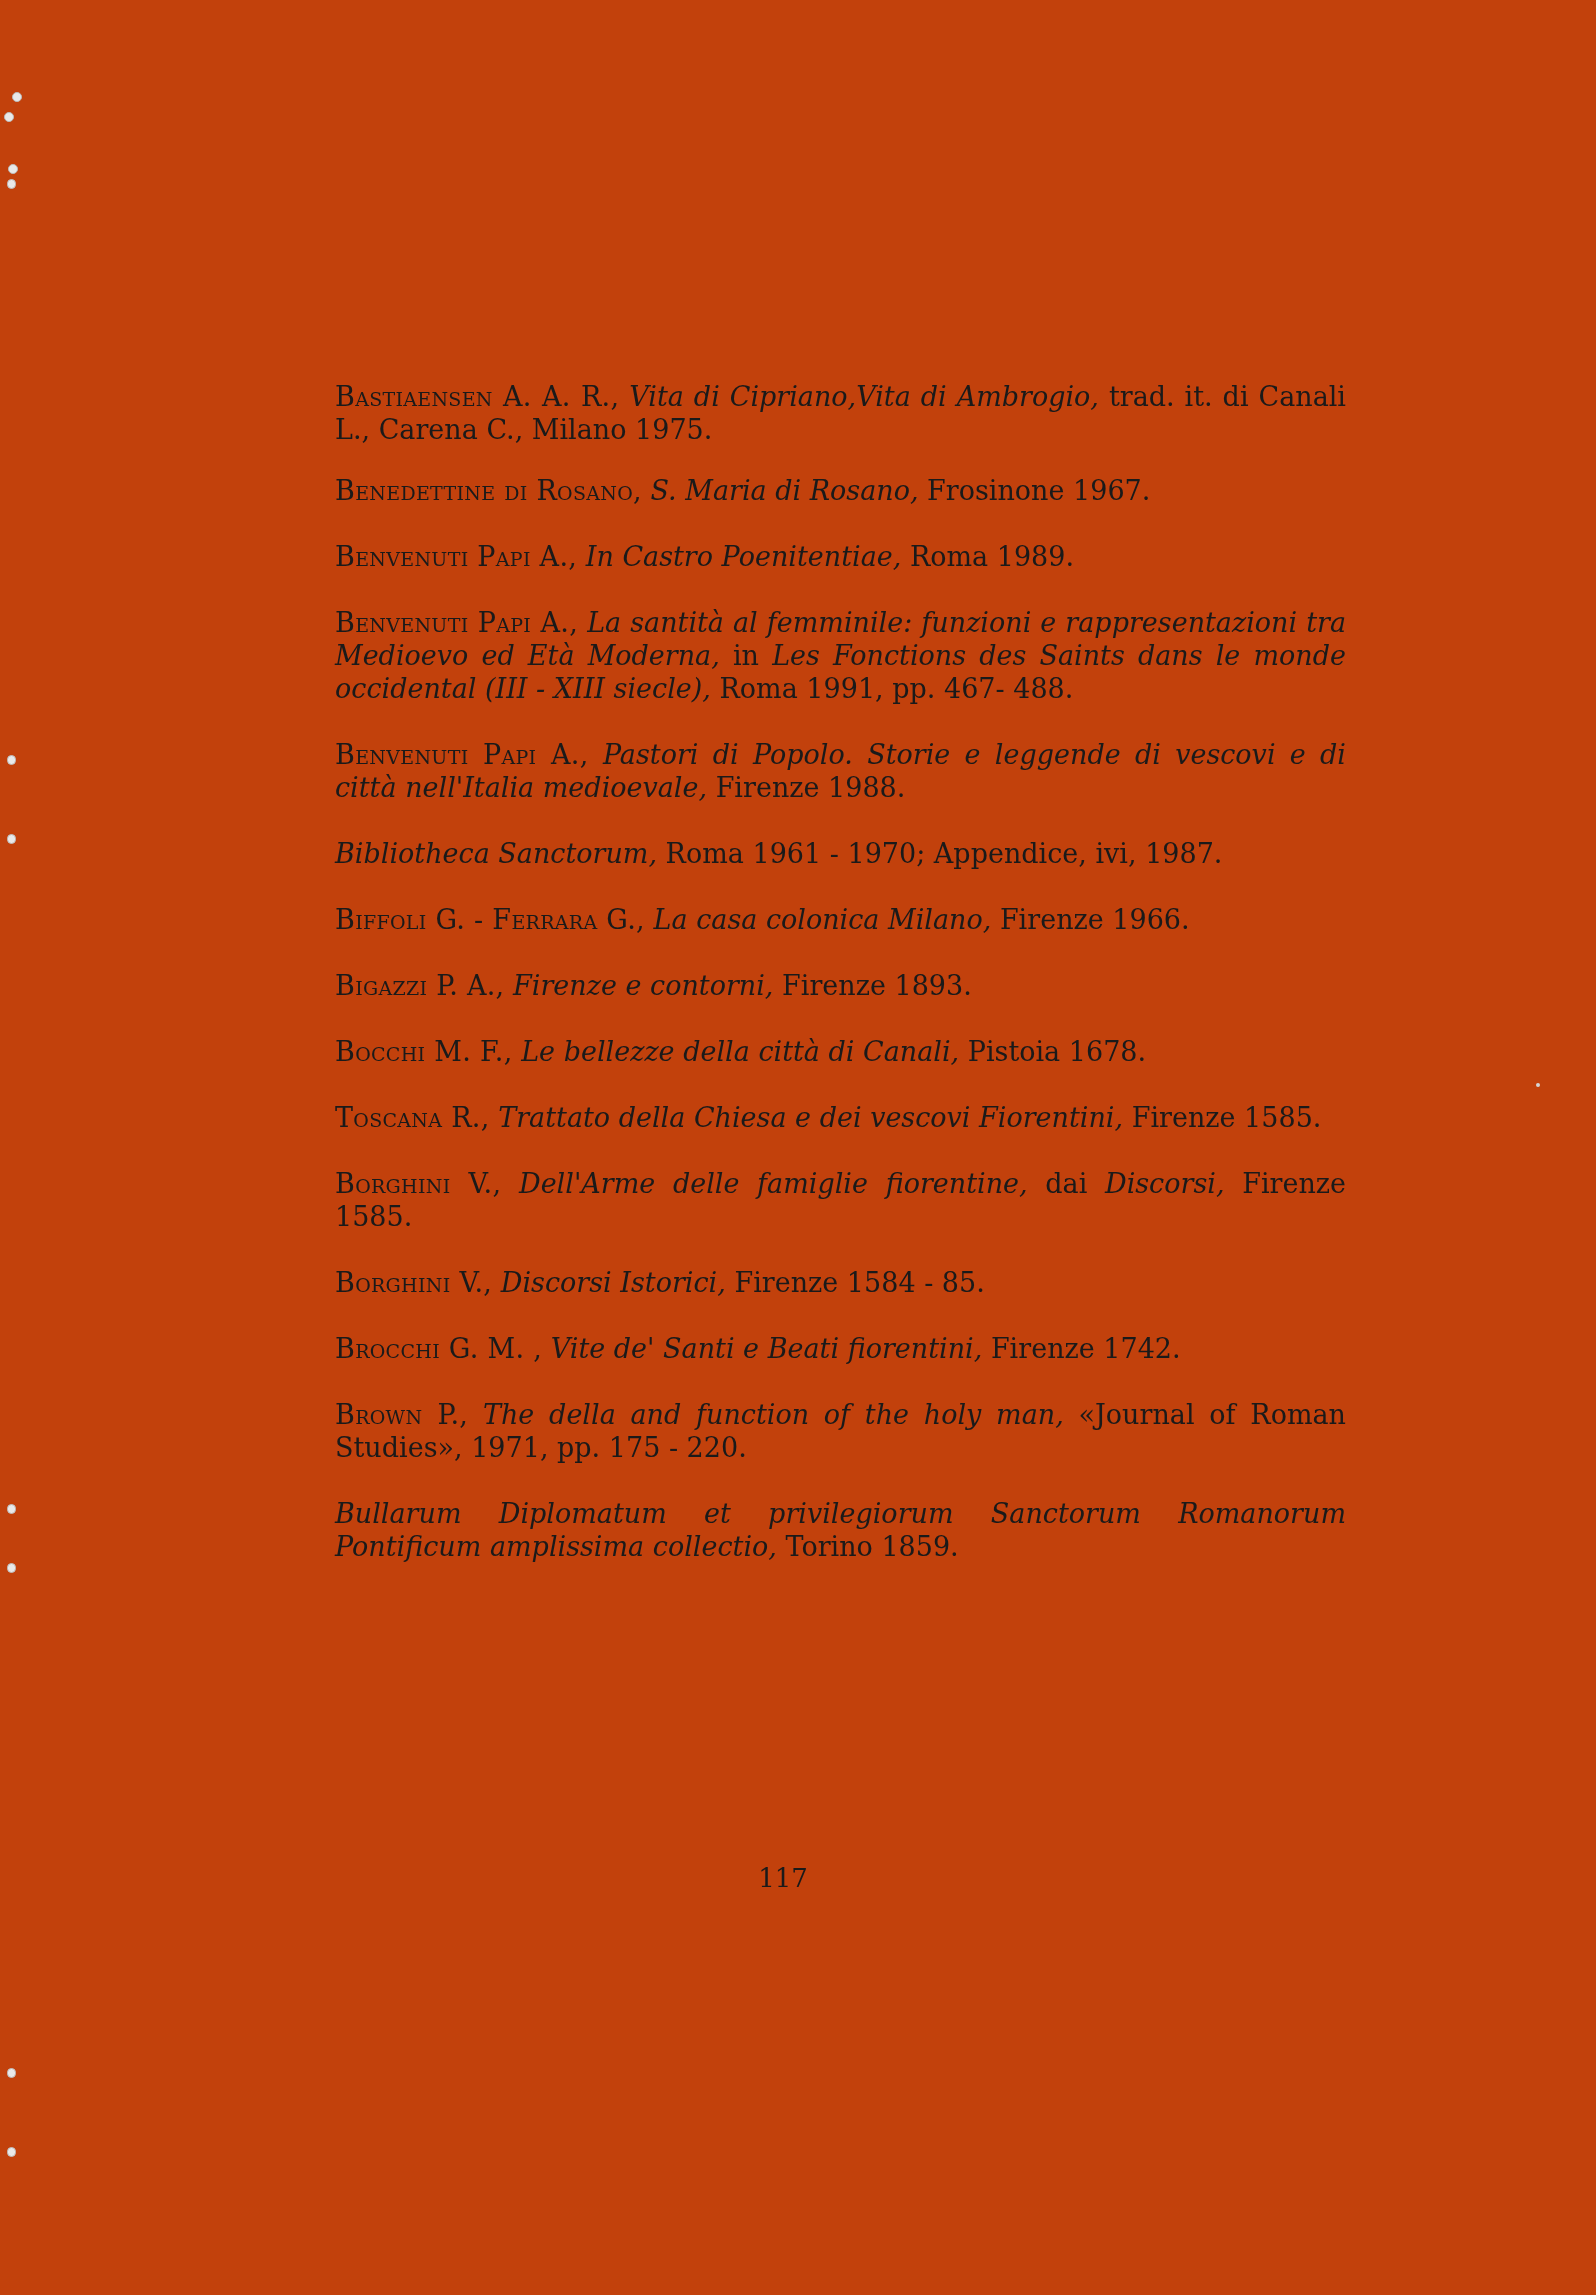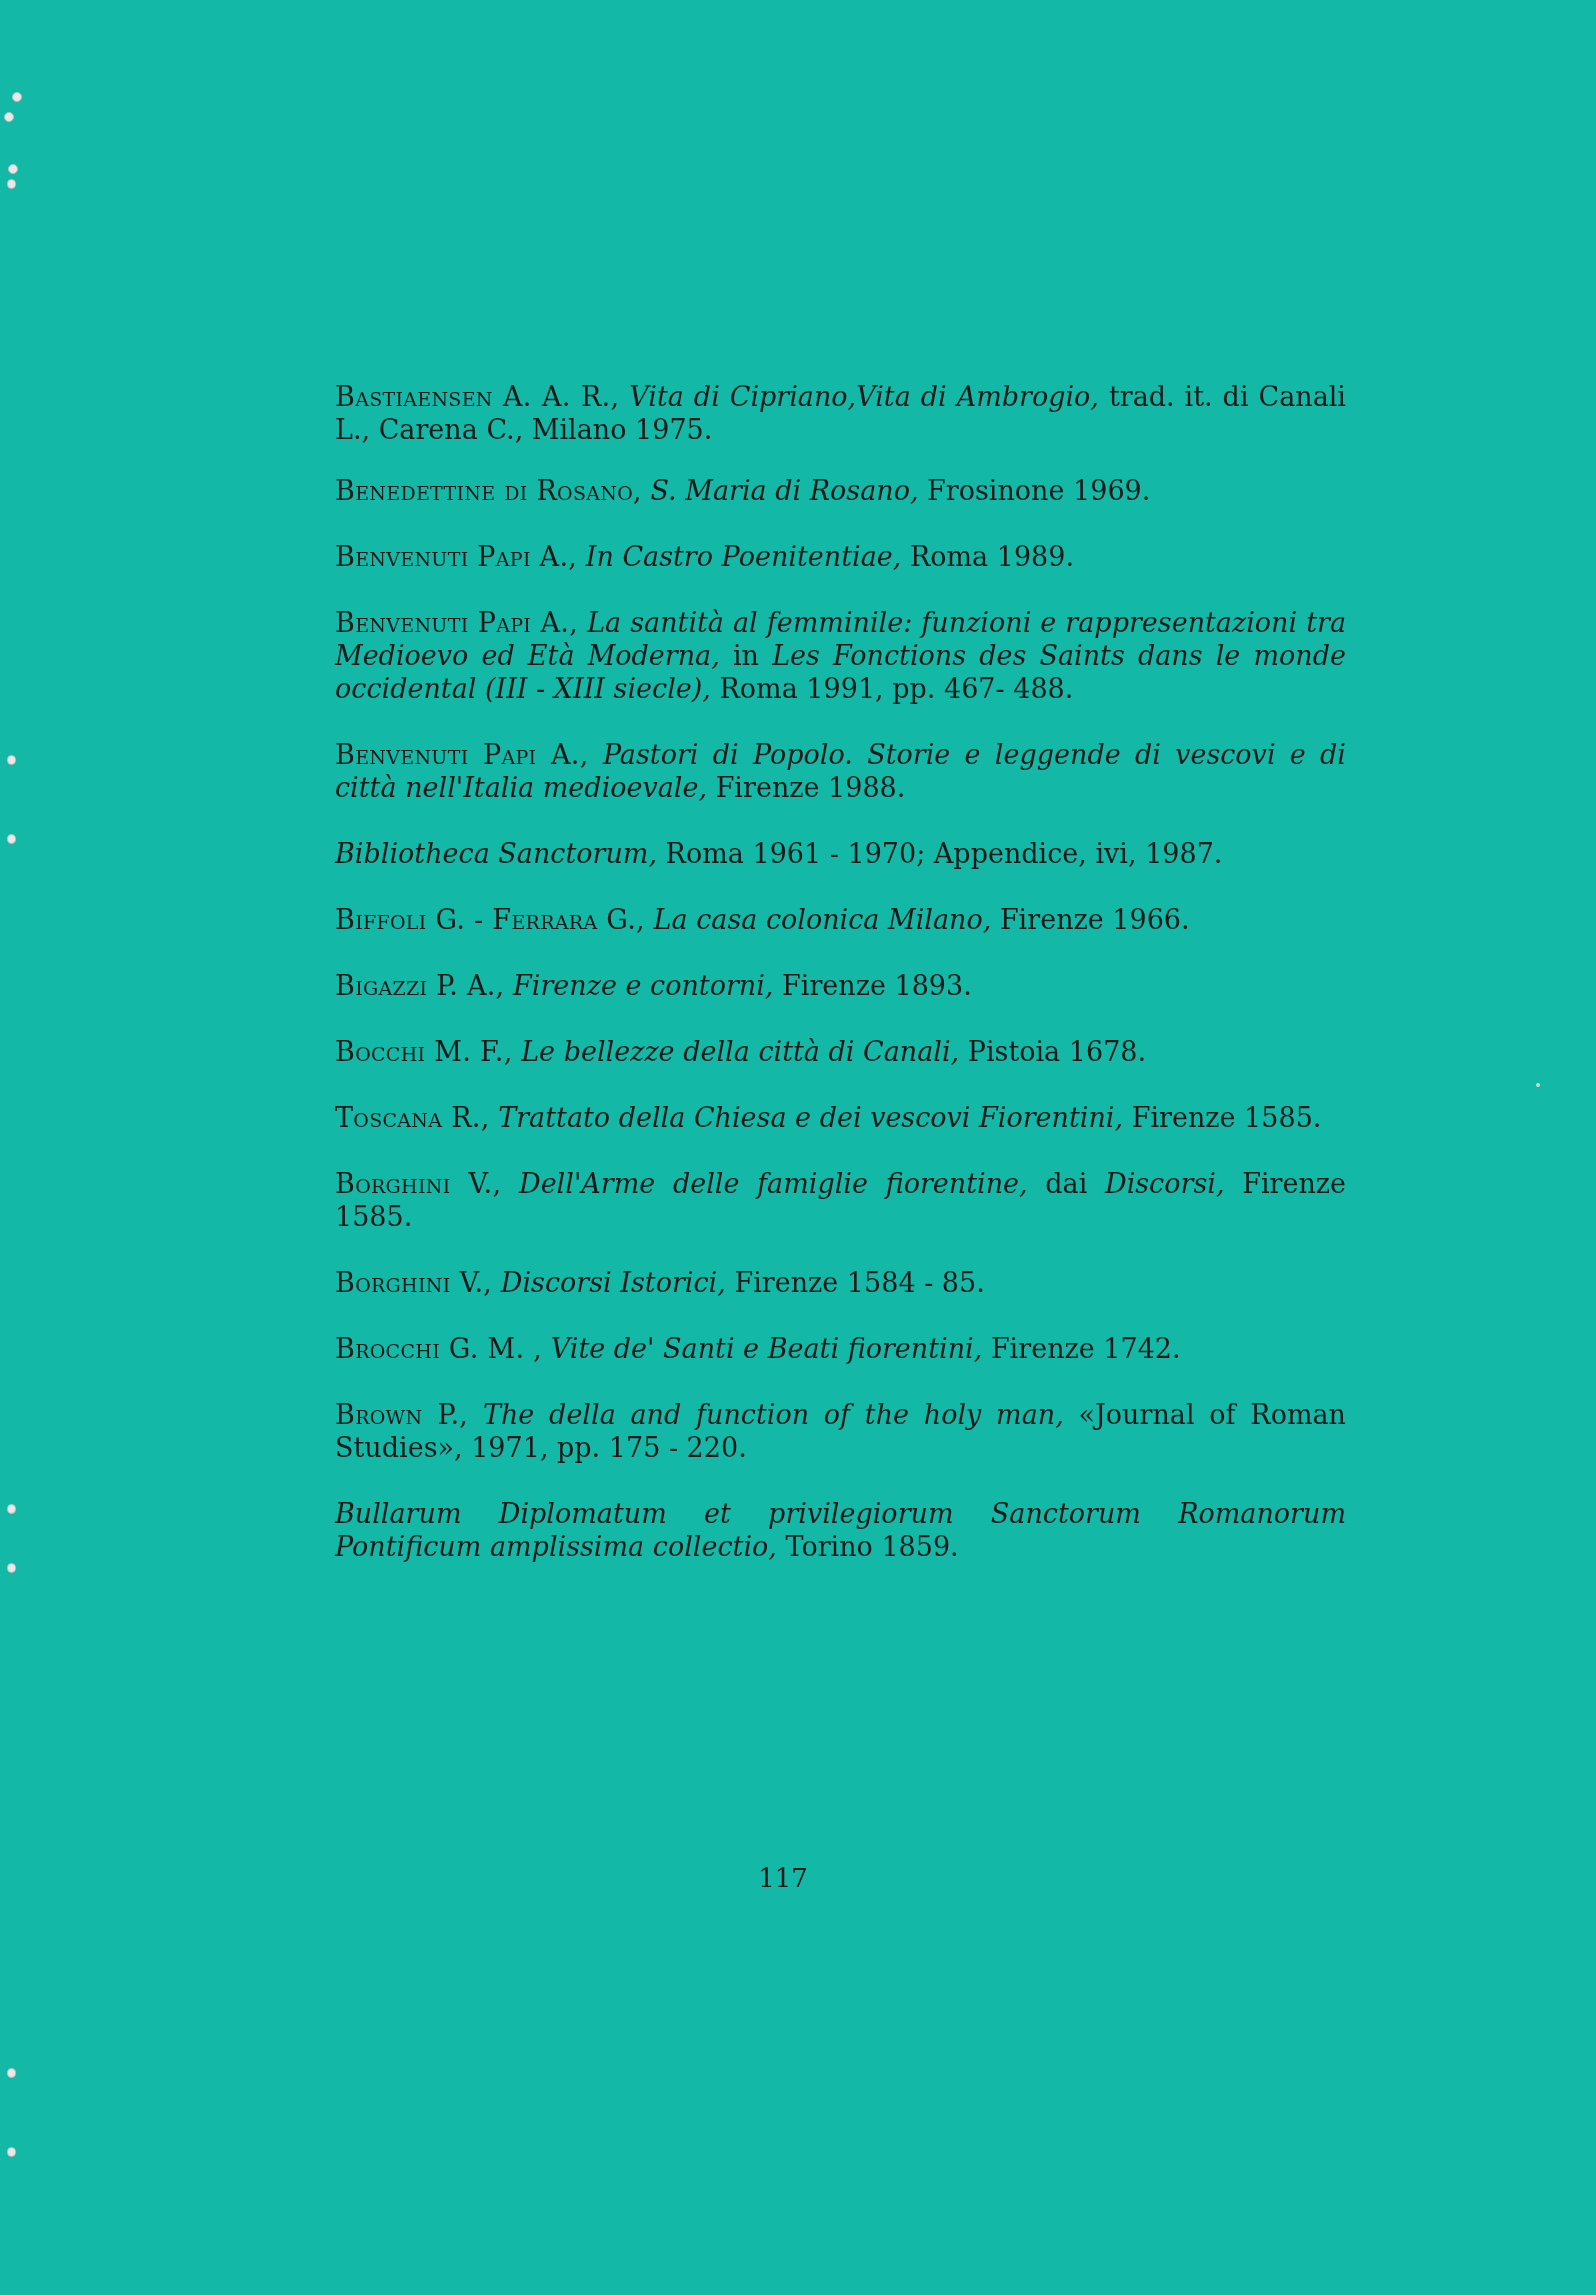--- a/index.html
+++ b/index.html
@@ -11,21 +11,21 @@
       width: 1597px;
       height: 2295px;
       position: relative;
       overflow: hidden;
     }
     .page {
       position: absolute;
       left: 0; top: 0;
       width: 1597px;
       height: 2295px;
-      background: #14b8a6;
+      background: #c2410c;
     }
     .binding-marks {
       position: absolute;
       left: 0; top: 0;
       width: 39px;
       height: 2295px;
     }
     .binding-marks span {
       position: absolute;
       width: 7.9px;
@@ -96,21 +96,21 @@
 
     <p class="entry tight">
       <span class="author">Bastiaensen A. A. R.,</span>
       <span class="title">Vita di Cipriano,Vita di Ambrogio,</span>
       <span>trad. it. di Canali L., Carena C., Milano 1975.</span>
     </p>
 
     <p class="entry">
       <span class="author">Benedettine di Rosano,</span>
       <span class="title">S. Maria di Rosano,</span>
-      <span>Frosinone 1969.</span>
+      <span>Frosinone 1967.</span>
     </p>
 
     <p class="entry">
       <span class="author">Benvenuti Papi A.,</span>
       <span class="title">In Castro Poenitentiae,</span>
       <span>Roma 1989.</span>
     </p>
 
     <p class="entry">
       <span class="author">Benvenuti Papi A.,</span>

